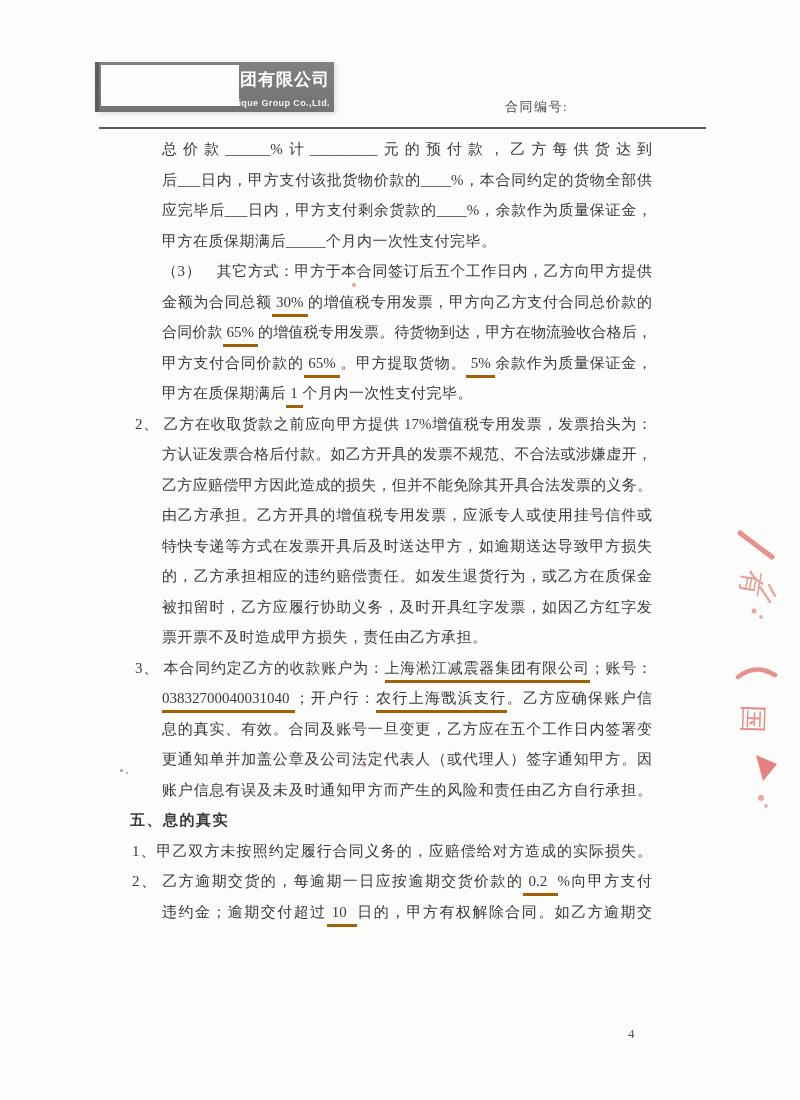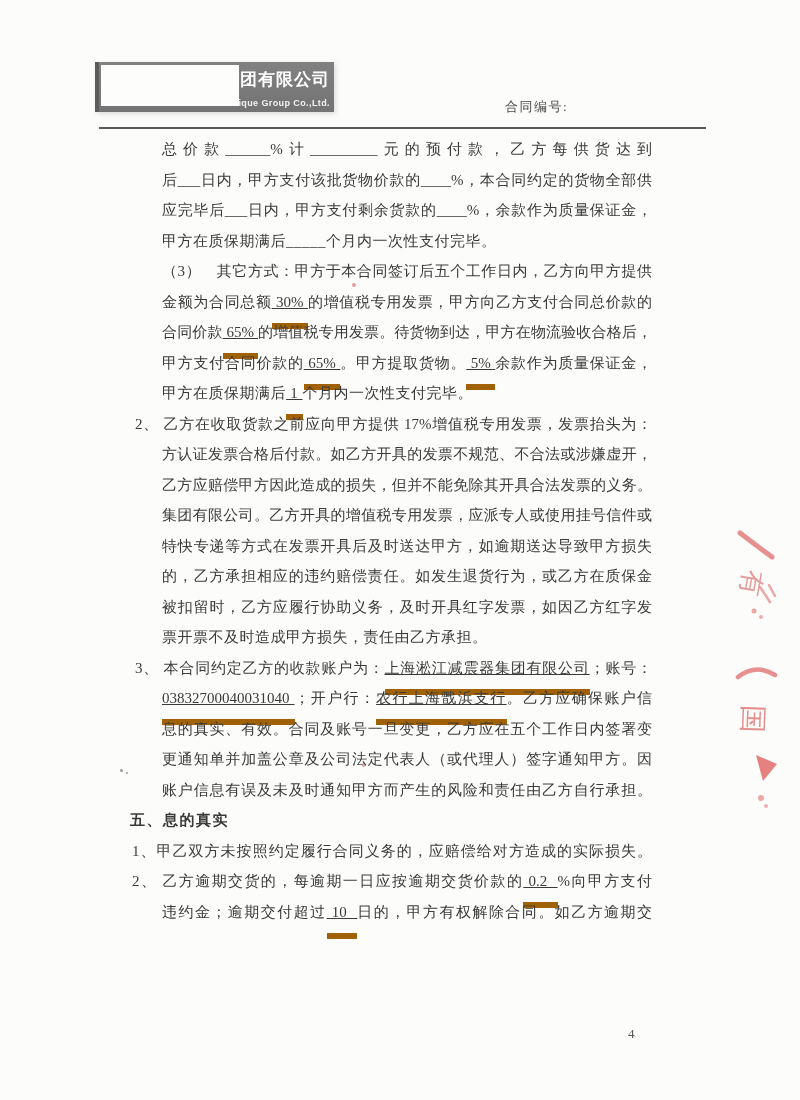--- a/index.html
+++ b/index.html
@@ -17,21 +17,21 @@
   .contract-no{position:absolute;left:505px;top:98px;font-size:13px;color:#4a4a4a;letter-spacing:1.5px;text-align:right;}
   .rule{position:absolute;left:99px;top:127px;width:607px;height:2px;background:#595959;}
   
   #doc{position:absolute;left:162px;top:134px;width:490px;font-size:15px;}
   .ln{line-height:30.5px;height:30.5px;letter-spacing:.5px;white-space:normal;}
   .j{text-align:justify;text-align-last:justify;text-justify:inter-character;letter-spacing:0;}
   .num{text-indent:-27px;}
   .ind{text-indent:98px;}
   .sec{margin-left:-32px;font-weight:bold;letter-spacing:1.5px;}
   .n1{text-indent:-30px;}
-  .u{border-bottom:6px solid #a16207;padding-bottom:13px;text-decoration:underline;}
+  .u{border-bottom:3px solid #a16207;padding-bottom:4px;}
   .co .u{font-weight:bold;}
   
   .pageno{position:absolute;left:628px;top:1026px;font-size:13px;color:#555;}
   
   .stamp{position:absolute;left:730px;top:525px;width:62px;height:300px;}
   
   .speck{position:absolute;border-radius:50%;}
   .speck.red{background:#e09e9c;}
   .speck.gray{background:#9a9a9a;}
 </style>
@@ -55,21 +55,21 @@
       <div class="ln j">应完毕后___日内，甲方支付剩余货款的____%，余款作为质量保证金，</div>
       <div class="ln ">甲方在质保期满后_____个月内一次性支付完毕。</div>
       <div class="ln j">（3）　其它方式：甲方于本合同签订后五个工作日内，乙方向甲方提供</div>
       <div class="ln j">金额为合同总额<span class="u">&nbsp;30%&nbsp;</span>的增值税专用发票，甲方向乙方支付合同总价款的</div>
       <div class="ln j">合同价款<span class="u">&nbsp;65%&nbsp;</span>的增值税专用发票。待货物到达，甲方在物流验收合格后，</div>
       <div class="ln j">甲方支付合同价款的<span class="u">&nbsp;65%&nbsp;</span>。甲方提取货物。<span class="u">&nbsp;5%&nbsp;</span>余款作为质量保证金，</div>
       <div class="ln ">甲方在质保期满后<span class="u">&nbsp;1&nbsp;</span>个月内一次性支付完毕。</div>
       <div class="ln j num">2、&nbsp;乙方在收取货款之前应向甲方提供&nbsp;17%增值税专用发票，发票抬头为：</div>
       <div class="ln j">方认证发票合格后付款。如乙方开具的发票不规范、不合法或涉嫌虚开，</div>
       <div class="ln j">乙方应赔偿甲方因此造成的损失，但并不能免除其开具合法发票的义务。</div>
-      <div class="ln j">集团有限公司。乙方开具的增值税专用发票，应派专人或使用挂号信件或</div>
+      <div class="ln j">由乙方承担。乙方开具的增值税专用发票，应派专人或使用挂号信件或</div>
       <div class="ln j">特快专递等方式在发票开具后及时送达甲方，如逾期送达导致甲方损失</div>
       <div class="ln j">的，乙方承担相应的违约赔偿责任。如发生退货行为，或乙方在质保金</div>
       <div class="ln j">被扣留时，乙方应履行协助义务，及时开具红字发票，如因乙方红字发</div>
       <div class="ln ">票开票不及时造成甲方损失，责任由乙方承担。</div>
       <div class="ln j num">3、&nbsp;本合同约定乙方的收款账户为：<span class="u">上海淞江减震器集团有限公司</span>；账号：</div>
       <div class="ln j"><span class="u">03832700040031040&nbsp;</span>；开户行：<span class="u">农行上海戬浜支行</span>。乙方应确保账户信</div>
       <div class="ln j">息的真实、有效。合同及账号一旦变更，乙方应在五个工作日内签署变</div>
       <div class="ln j">更通知单并加盖公章及公司法定代表人（或代理人）签字通知甲方。因</div>
       <div class="ln j">账户信息有误及未及时通知甲方而产生的风险和责任由乙方自行承担。</div>
       <div class="ln sec">五、息的真实</div>

